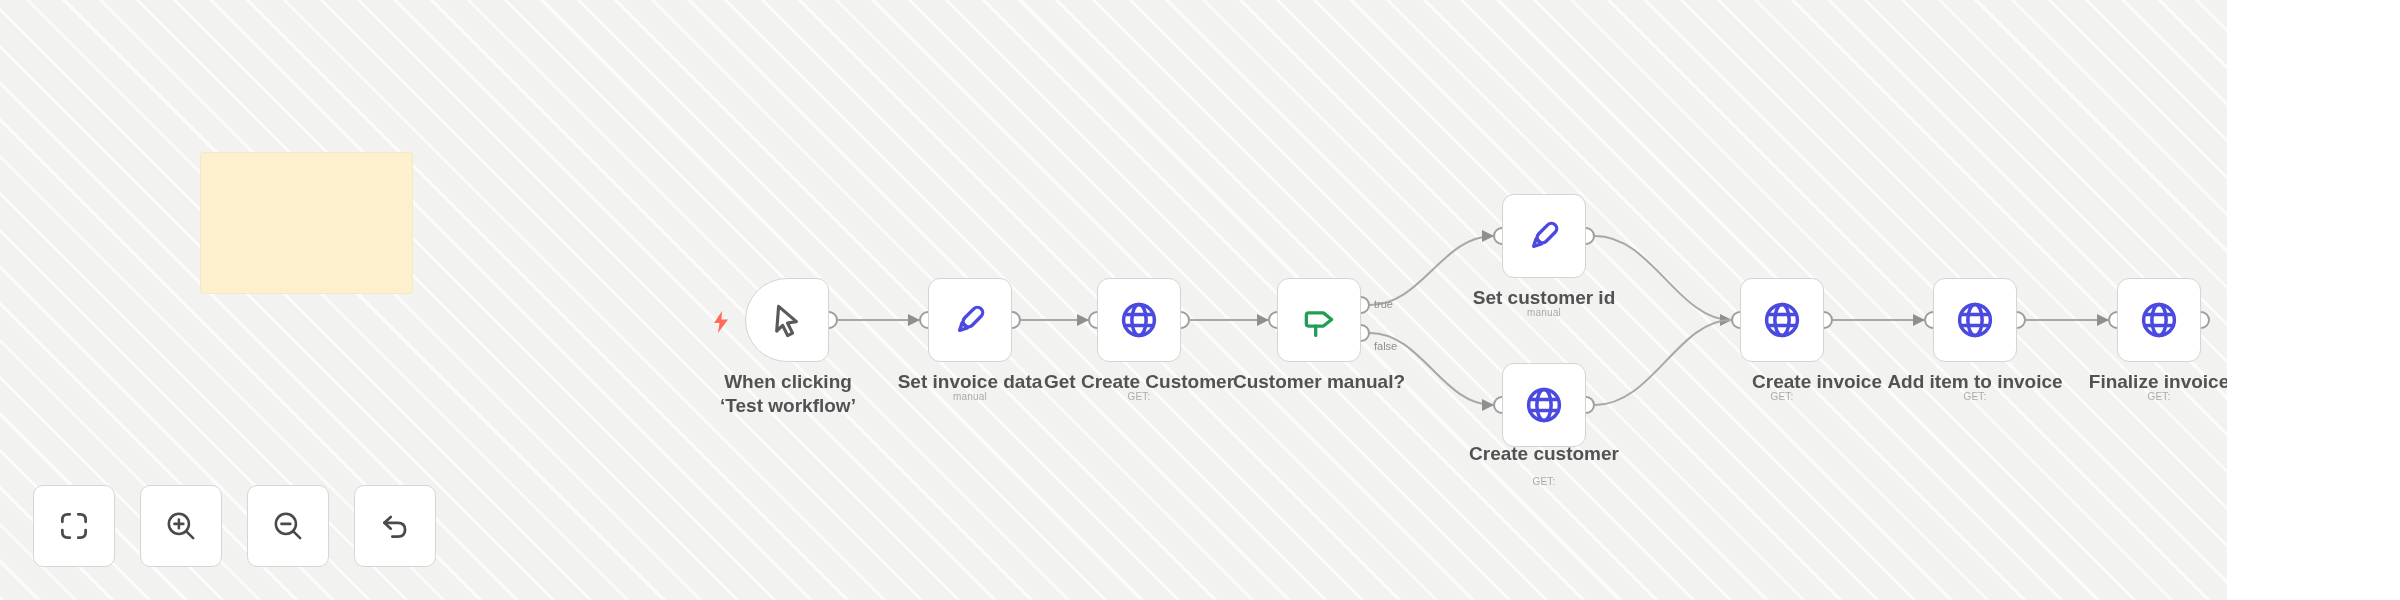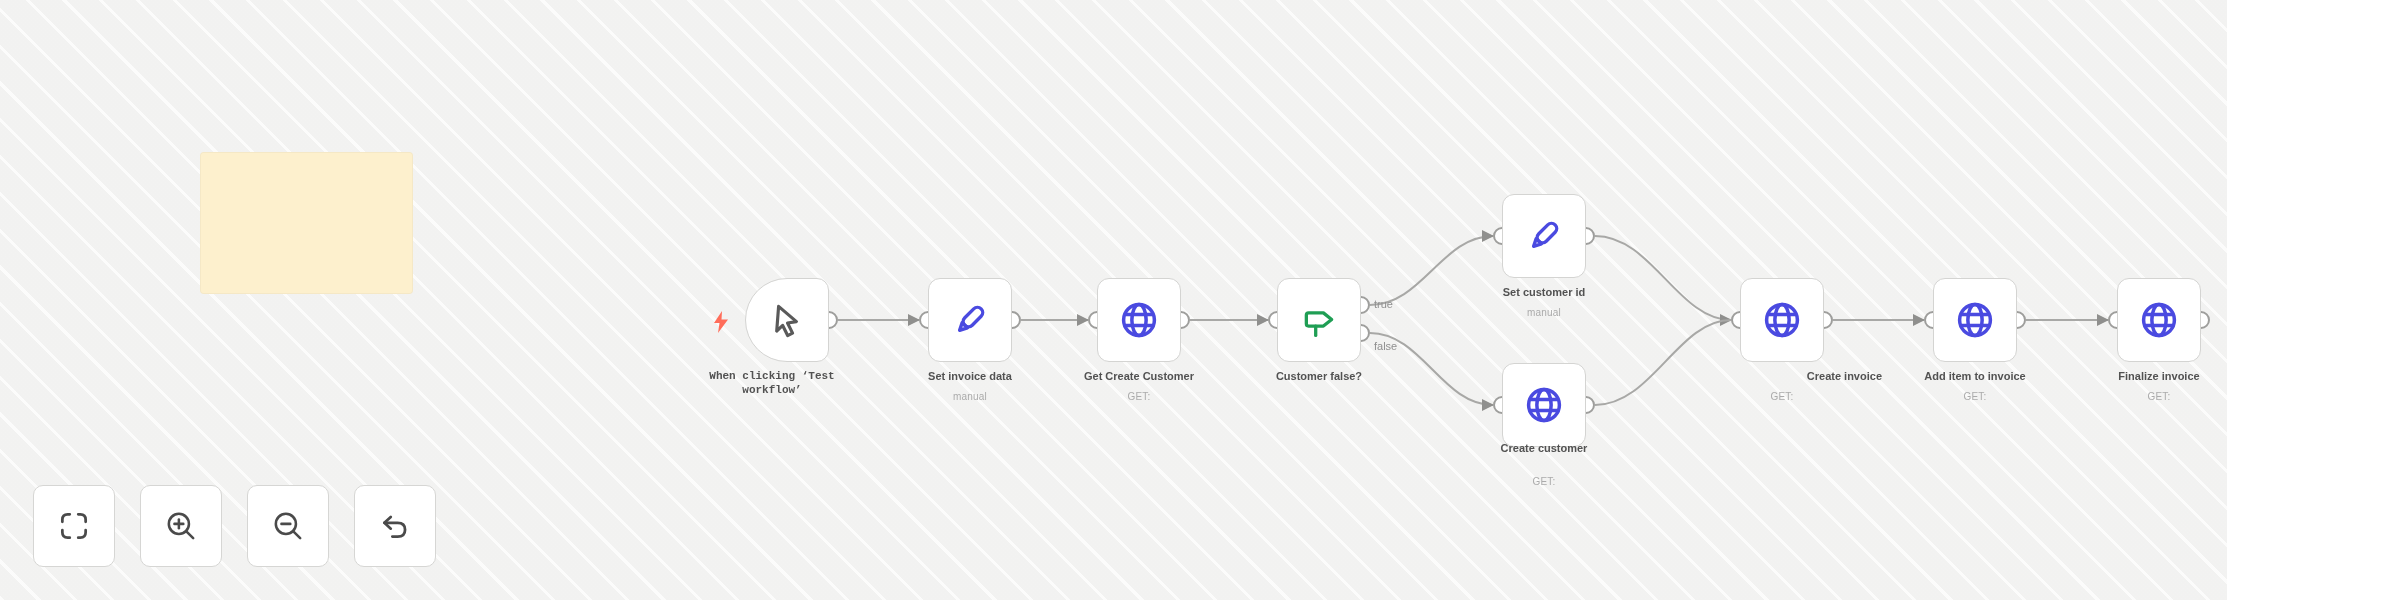--- a/index.html
+++ b/index.html
@@ -18,21 +18,21 @@
   .edges{position:absolute;left:0;top:0;width:2400px;height:600px;}
   .node{position:absolute;}
   .node-box{
     position:absolute;width:84px;height:84px;background:#ffffff;
     border:1.8px solid #d4d4d2;border-radius:12px;
     display:flex;align-items:center;justify-content:center;box-sizing:border-box;
   }
   .node-box.trigger{border-radius:42px 12px 12px 42px;}
   .node-label{
     position:absolute;width:200px;text-align:center;
-    font-size:11px;font-weight:700;color:#525252;line-height:1.25;
+    font-size:19px;font-weight:700;color:#525252;line-height:1.25;
   }
   .node-sub{
     position:absolute;width:200px;text-align:center;
     font-size:10px;font-weight:400;color:#ababab;letter-spacing:.2px;
   }
   .branch-label{
     position:absolute;font-size:11px;color:#8f8f8f;
   }
   .bolt{position:absolute;left:710px;top:310px;}
   .toolbar{position:absolute;left:33px;top:485px;display:flex;gap:25px;}
@@ -94,21 +94,21 @@
 
   <span class="branch-label" style="left:1374px;top:298px;">true</span>
   <span class="branch-label" style="left:1374px;top:340px;">false</span>
 
   <div class="node">
     <div class="node-box trigger" style="left:745px;top:278px;">
       <svg width="42" height="42" viewBox="0 0 40 40">
         <path d="M12 7 L29 21.5 L20.5 22.8 L25.3 32.5 L20.6 34.8 L15.9 25.2 L10.2 30.5 Z" fill="none" stroke="#5a5a5a" stroke-width="3" stroke-linejoin="round"></path>
       </svg>
     </div>
-    <div class="node-label" style="left:696px;top:370px;width:152px;font-family:Liberation Mono, monospace;">When clicking ‘Test workflow’</div>
+    <div class="node-label" style="left:712px;top:370px;width:152px;">When clicking ‘Test workflow’</div>
   </div>
 
   <div class="node">
     <div class="node-box" style="left:928px;top:278px;">
       <svg width="42" height="42" viewBox="0 0 40 40">
         <g transform="rotate(45 20 20)" fill="none" stroke="#4a4ae0" stroke-width="3.2" stroke-linejoin="round">
           <rect x="15" y="5" width="10" height="22" rx="5"></rect>
           <path d="M16.5 27 L20 34 L23.5 27 Z"></path>
         </g>
       </svg>
@@ -134,21 +134,21 @@
 
   <div class="node">
     <div class="node-box" style="left:1277px;top:278px;">
       <svg width="44" height="44" viewBox="0 0 40 40">
         <g fill="none" stroke="#1f9e54" stroke-width="3" stroke-linejoin="round" stroke-linecap="round">
           <path d="M10.5 13.5 H24 L31.5 19.5 L24 25.5 H10.5 Q8.5 25.5 8.5 23.5 V15.5 Q8.5 13.5 10.5 13.5 Z"></path>
           <line x1="17" y1="25.5" x2="17" y2="34"></line>
         </g>
       </svg>
     </div>
-    <div class="node-label" style="left:1219px;top:370px;">Customer false?</div>
+    <div class="node-label" style="left:1219px;top:370px;">Customer manual?</div>
   </div>
 
   <div class="node">
     <div class="node-box" style="left:1502px;top:194px;">
       <svg width="42" height="42" viewBox="0 0 40 40">
         <g transform="rotate(45 20 20)" fill="none" stroke="#4a4ae0" stroke-width="3.2" stroke-linejoin="round">
           <rect x="15" y="5" width="10" height="22" rx="5"></rect>
           <path d="M16.5 27 L20 34 L23.5 27 Z"></path>
         </g>
       </svg>

